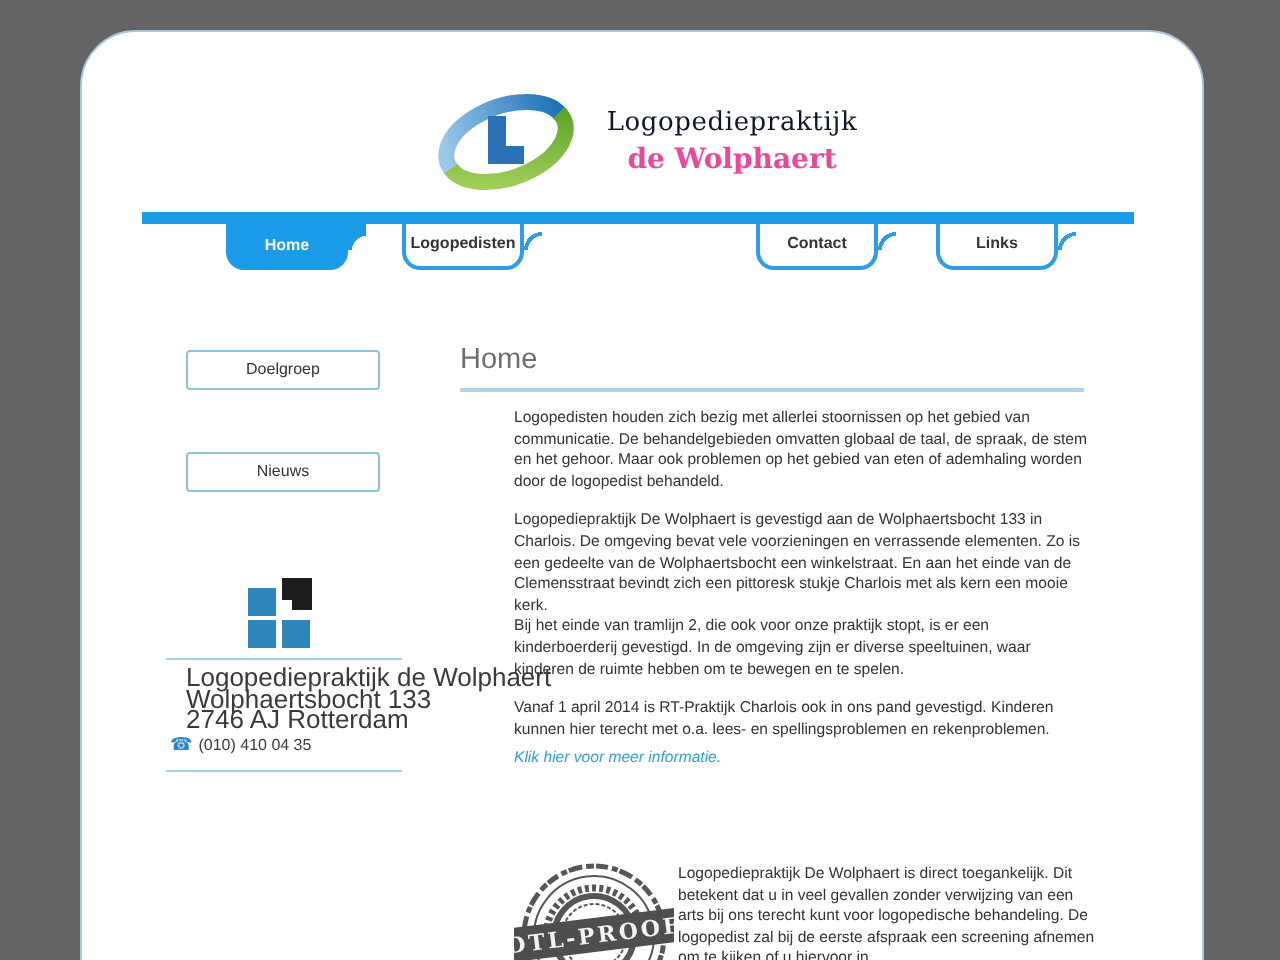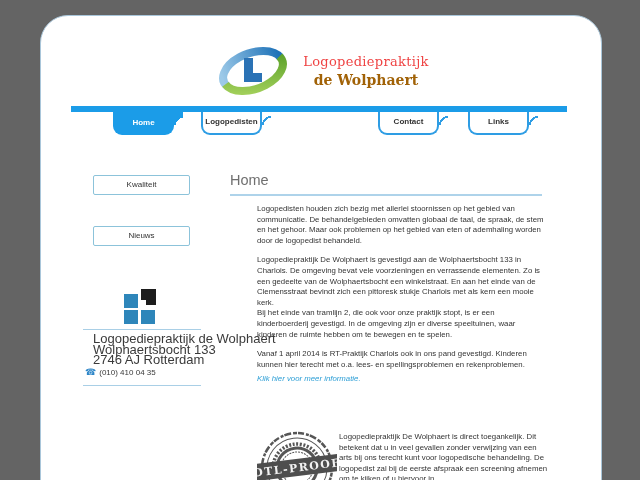--- a/index.html
+++ b/index.html
@@ -4,22 +4,22 @@
 <style>
   html,body{margin:0;padding:0;width:640px;height:480px;overflow:hidden;
     background:#646464;font-family:"Liberation Sans",sans-serif;}
   .card{position:absolute;left:40px;top:15px;width:562px;height:540px;
     background:#ffffff;border:1px solid #a9c6da;border-radius:28px;box-sizing:border-box;}
 
   
   .logo-row{position:absolute;left:0;right:0;top:20px;height:70px;
     display:flex;justify-content:center;align-items:center;gap:10px;}
   .brand{text-align:center;font-family:"DejaVu Serif",serif;}
-  .brand-l1{font-size:13px;color:#ef4444;letter-spacing:.3px;}
-  .brand-l2{font-size:14px;font-weight:bold;color:#a16207;margin-top:3px;}
+  .brand-l1{font-size:13px;color:#0f172a;letter-spacing:.3px;}
+  .brand-l2{font-size:14px;font-weight:bold;color:#ec4899;margin-top:3px;}
 
   
   .navbar{position:absolute;left:30px;top:90px;width:496px;height:6px;background:#1b9ce8;}
   .tab{position:absolute;top:96px;width:61px;height:23px;box-sizing:border-box;
     background:#fff;border:2px solid #2e9de4;border-top:none;border-radius:0 0 9px 9px;
     font-size:8px;color:#333;text-align:center;line-height:20px;cursor:pointer;font-weight:bold;}
   .tab::after{content:"";position:absolute;top:0;right:-11px;width:12px;height:13px;
     background:radial-gradient(circle at 100% 100%, #ffffff 7px, #2e9de4 7px 9px, rgba(255,255,255,0) 9px);}
   .tab.active{background:#1b9ce8;border-color:#1b9ce8;color:#fff;font-weight:bold;line-height:22px;}
   .tab.active::after{background:radial-gradient(circle at 100% 100%, #ffffff 7px, #1b9ce8 7px);}
@@ -80,21 +80,21 @@
       <div class="brand-l2">de Wolphaert</div>
     </div>
   </div>
 
   <div class="navbar"></div>
   <div class="tab active t0">Home</div>
   <div class="tab t1">Logopedisten</div>
   <div class="tab t3">Contact</div>
   <div class="tab t4">Links</div>
 
-  <div class="side-btn b0">Kwaliteit</div>
+  <div class="side-btn b0">Doelgroep</div>
   <div class="side-btn b2">Nieuws</div>
 
   <svg class="quality-icon" viewBox="0 0 38 38">
     <rect x="2" y="6" width="14" height="14" fill="#2e86ba"></rect>
     <path d="M 19,1 h 15 v 16 h -10 v -5 h -5 z" fill="#1d1d1d"></path>
     <rect x="2" y="22" width="14" height="14" fill="#2e86ba"></rect>
     <rect x="19" y="22" width="14" height="14" fill="#2e86ba"></rect>
   </svg>
 
   <hr class="side-hr h1">

